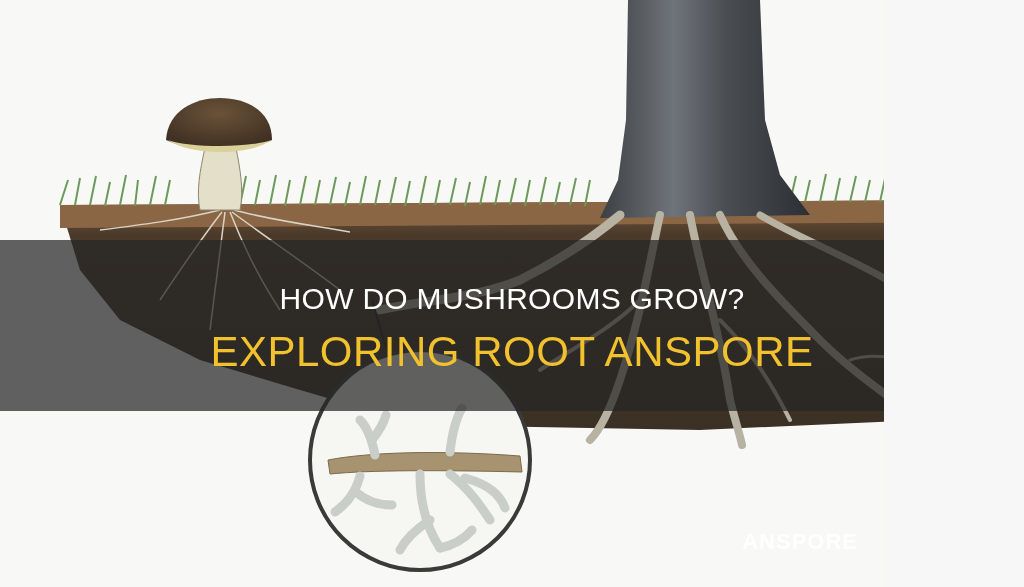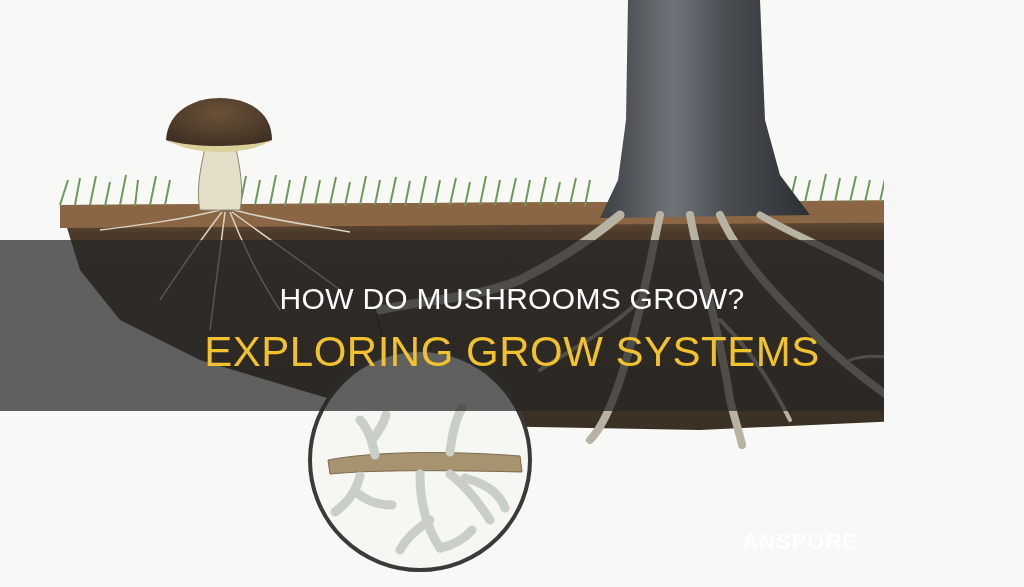--- a/index.html
+++ b/index.html
@@ -89,16 +89,16 @@
         <path d="M450 474 C470 490 480 505 490 520"></path>
         <path d="M465 478 C490 485 500 495 505 508"></path>
         <path d="M450 452 C452 435 455 420 462 408"></path>
       </g>
     </g>
   </svg>
 
   <div class="band"></div>
 
   <h1 class="title title-main">HOW DO MUSHROOMS GROW?</h1>
-  <h2 class="title title-sub">EXPLORING GROW SYSTEMS</h2>
+  <h2 class="title title-sub">EXPLORING ROOT ANSPORE</h2>
 
   <div class="watermark">ANSPORE</div>
 </div>
 
 </body></html>

